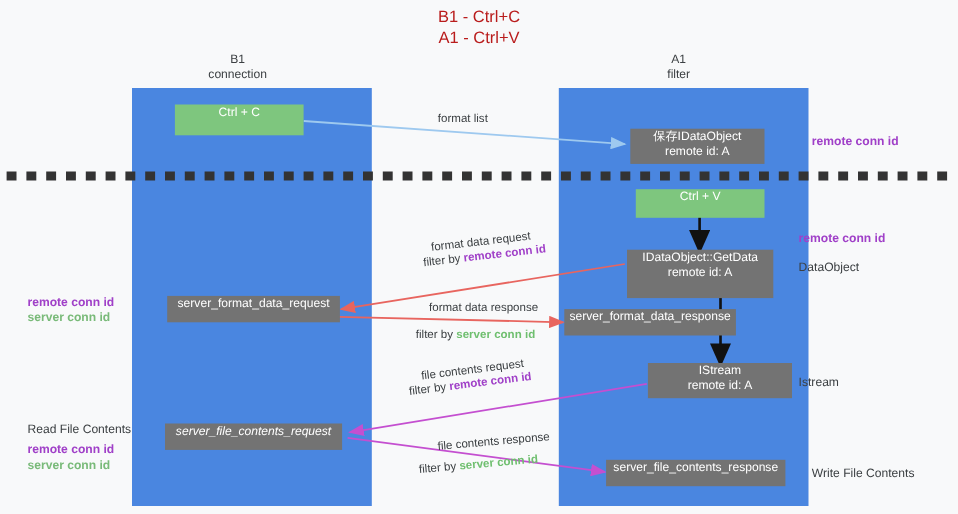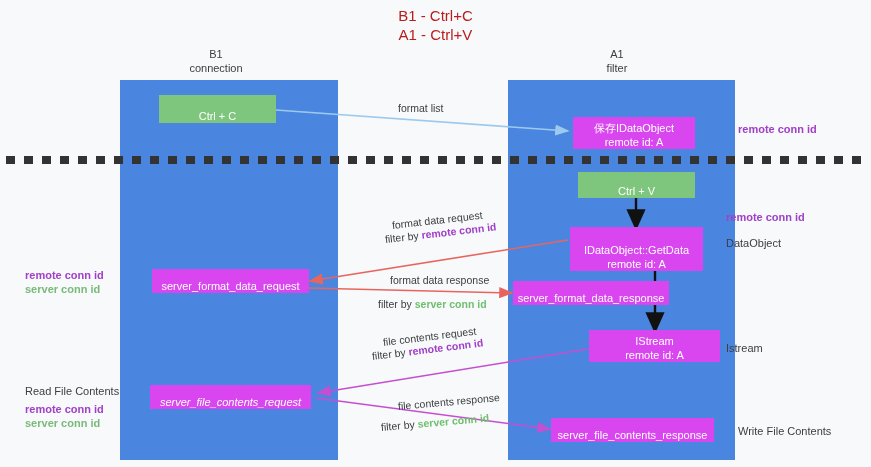--- a/index.html
+++ b/index.html
@@ -23,26 +23,26 @@
     text-align:center;font-size:15px;line-height:19px;color:#b91c1c;
   }
   
   .colhead{
     position:absolute;text-align:center;font-size:11px;line-height:14px;color:#3c4043;
   }
 
   
   .box{
     position:absolute;
-    display:flex;flex-direction:column;align-items:center;justify-content:flex-end;
+    display:flex;flex-direction:column;align-items:center;justify-content:flex-start;
     color:#ffffff;font-size:11px;line-height:14px;text-align:center;
     box-sizing:border-box;
   }
   .box.green{background:#7ec67e;}
-  .box.orange{background:#d946ef;}
+  .box.orange{background:#737373;}
   .box .l2{font-size:11px;}
 
   
   .lbl{position:absolute;font-size:11px;line-height:14px;color:#3c4043;white-space:nowrap;}
   .lbl.purple{color:#a040c8;font-weight:bold;}
   .lbl.green{color:#79ba79;font-weight:bold;}
   .lbl.plain{color:#3c4043;}
   .arrowlbl{position:absolute;font-size:10.5px;line-height:13px;color:#3c4043;white-space:nowrap;}
   .arrowlbl .p{color:#a040c8;font-weight:bold;}
   .arrowlbl .g{color:#6fbf6f;font-weight:bold;}

